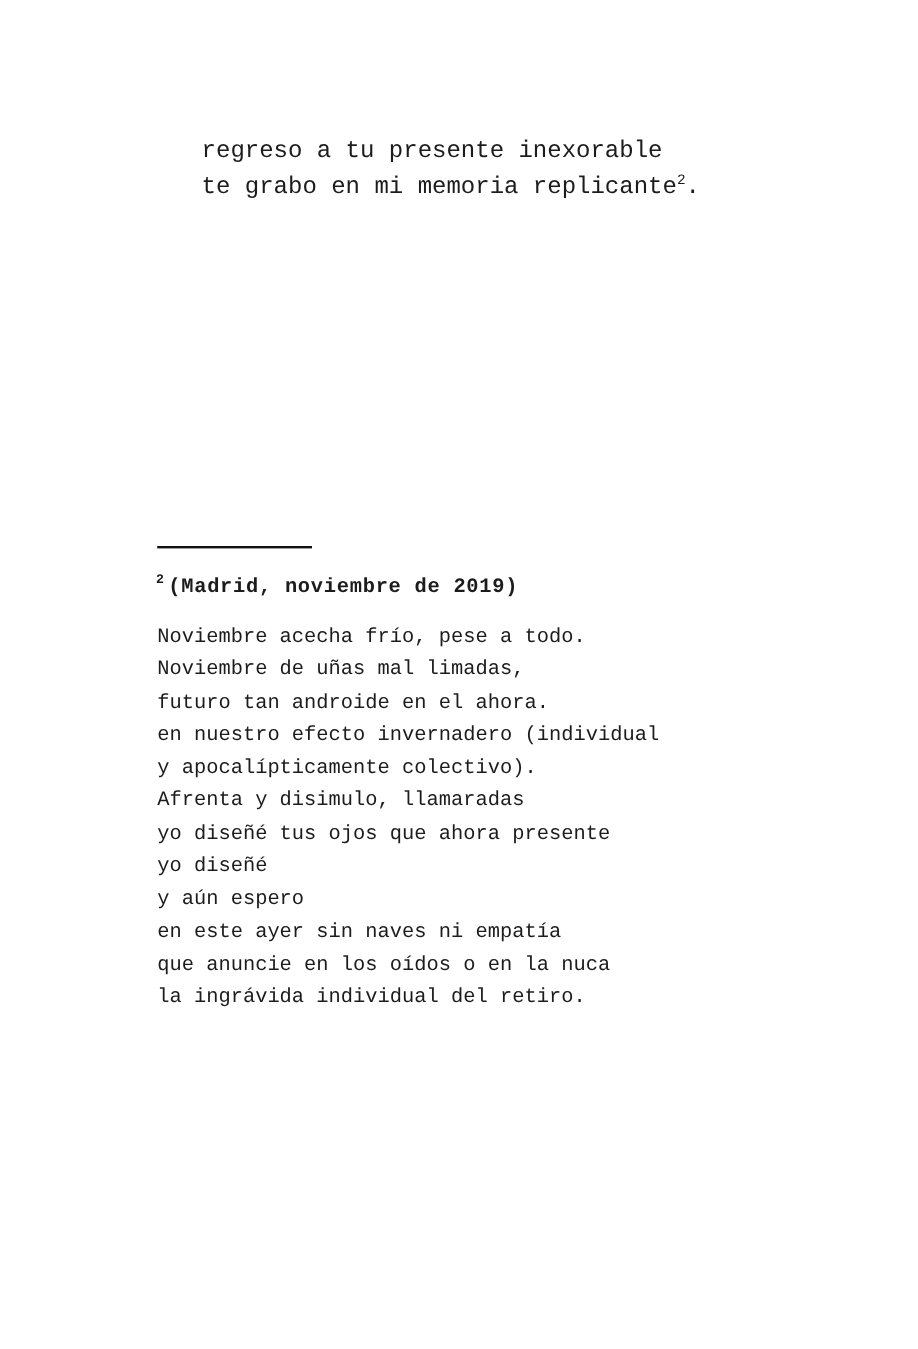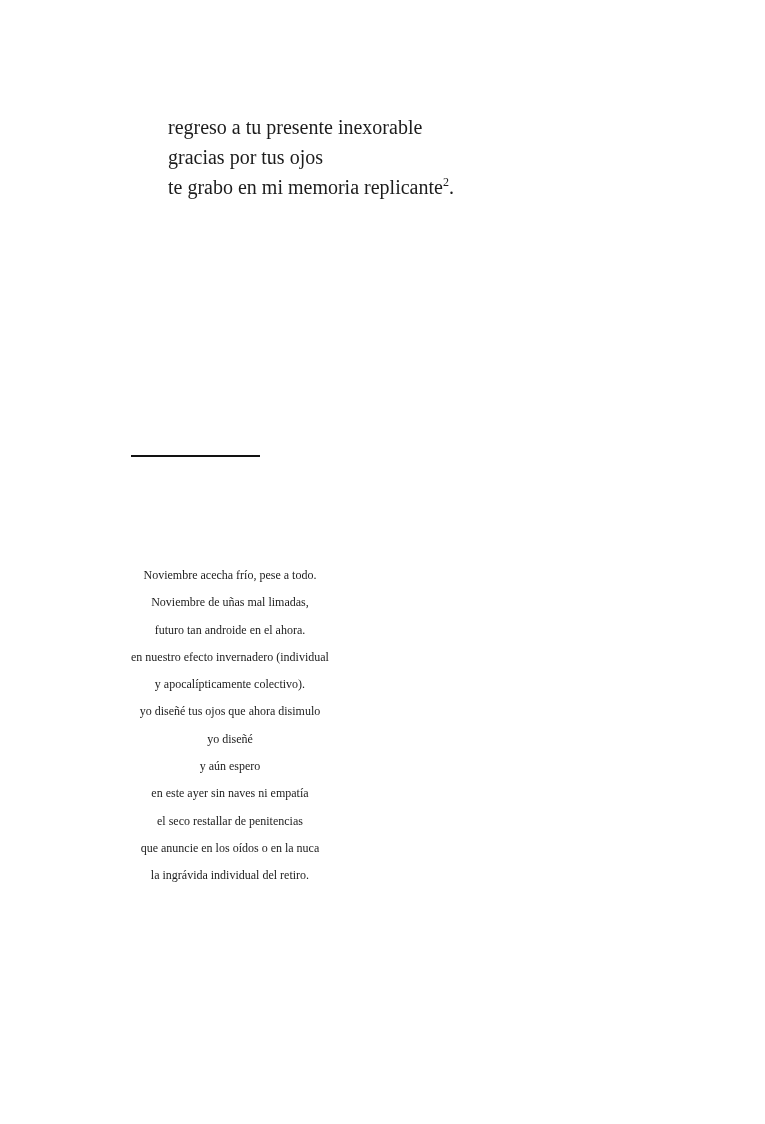--- a/index.html
+++ b/index.html
@@ -5,21 +5,21 @@
   html, body {
     margin: 0;
     padding: 0;
     background: #ffffff;
   }
   .page {
     position: relative;
     width: 611px;
     height: 1124px;
     background: #ffffff;
-    font-family: Liberation Serif, serif;
+    font-family: Liberation Mono, monospace;
     color: #1c1c1c;
     overflow: hidden;
   }
   .verse-block {
     position: absolute;
     left: 168px;
     top: 112px;
     font-size: 20px;
     line-height: 30px;
     white-space: nowrap;
@@ -47,60 +47,59 @@
   }
   .footnote-heading sup {
     font-size: 11px;
     line-height: 0;
     margin-right: 3px;
     font-weight: bold;
   }
   .poem-block {
     position: absolute;
     left: 131px;
-    top: 562px;
-    font-size: 12px;
+    top: 518px;
+    font-size: 17px;
     line-height: 27.3px;
     white-space: nowrap;
-    text-align: center;
   }
   .page-number {
     position: absolute;
     left: 604px;
     top: 1031px;
     font-size: 17px;
     letter-spacing: 2.5px;
     white-space: nowrap;
     margin-left: 24px;
   }
 </style>
 </head>
 <body>
 
 <div class="page">
 
   <div class="verse-block">
     <div class="verse-line">regreso a tu presente inexorable</div>
-    <div class="verse-line">gracias por tus ojos</div>
     <div class="verse-line"><span>te grabo en mi memoria replicante</span><sup>2</sup><span>.</span></div>
   </div>
 
   <div class="footnote-rule"></div>
 
+  <div class="footnote-heading"><sup>2</sup><span>(Madrid, noviembre de 2019)</span></div>
 
   <div class="poem-block">
     <div class="poem-line">Noviembre acecha frío, pese a todo.</div>
     <div class="poem-line">Noviembre de uñas mal limadas,</div>
     <div class="poem-line">futuro tan androide en el ahora.</div>
     <div class="poem-line">en nuestro efecto invernadero (individual</div>
     <div class="poem-line">y apocalípticamente colectivo).</div>
-    <div class="poem-line">yo diseñé tus ojos que ahora disimulo</div>
+    <div class="poem-line">Afrenta y disimulo, llamaradas</div>
+    <div class="poem-line">yo diseñé tus ojos que ahora presente</div>
     <div class="poem-line">yo diseñé</div>
     <div class="poem-line">y aún espero</div>
     <div class="poem-line">en este ayer sin naves ni empatía</div>
-    <div class="poem-line">el seco restallar de penitencias</div>
     <div class="poem-line">que anuncie en los oídos o en la nuca</div>
     <div class="poem-line">la ingrávida individual del retiro.</div>
   </div>
 
   <div class="page-number">)41(</div>
 
 </div>
 
 </body></html>

